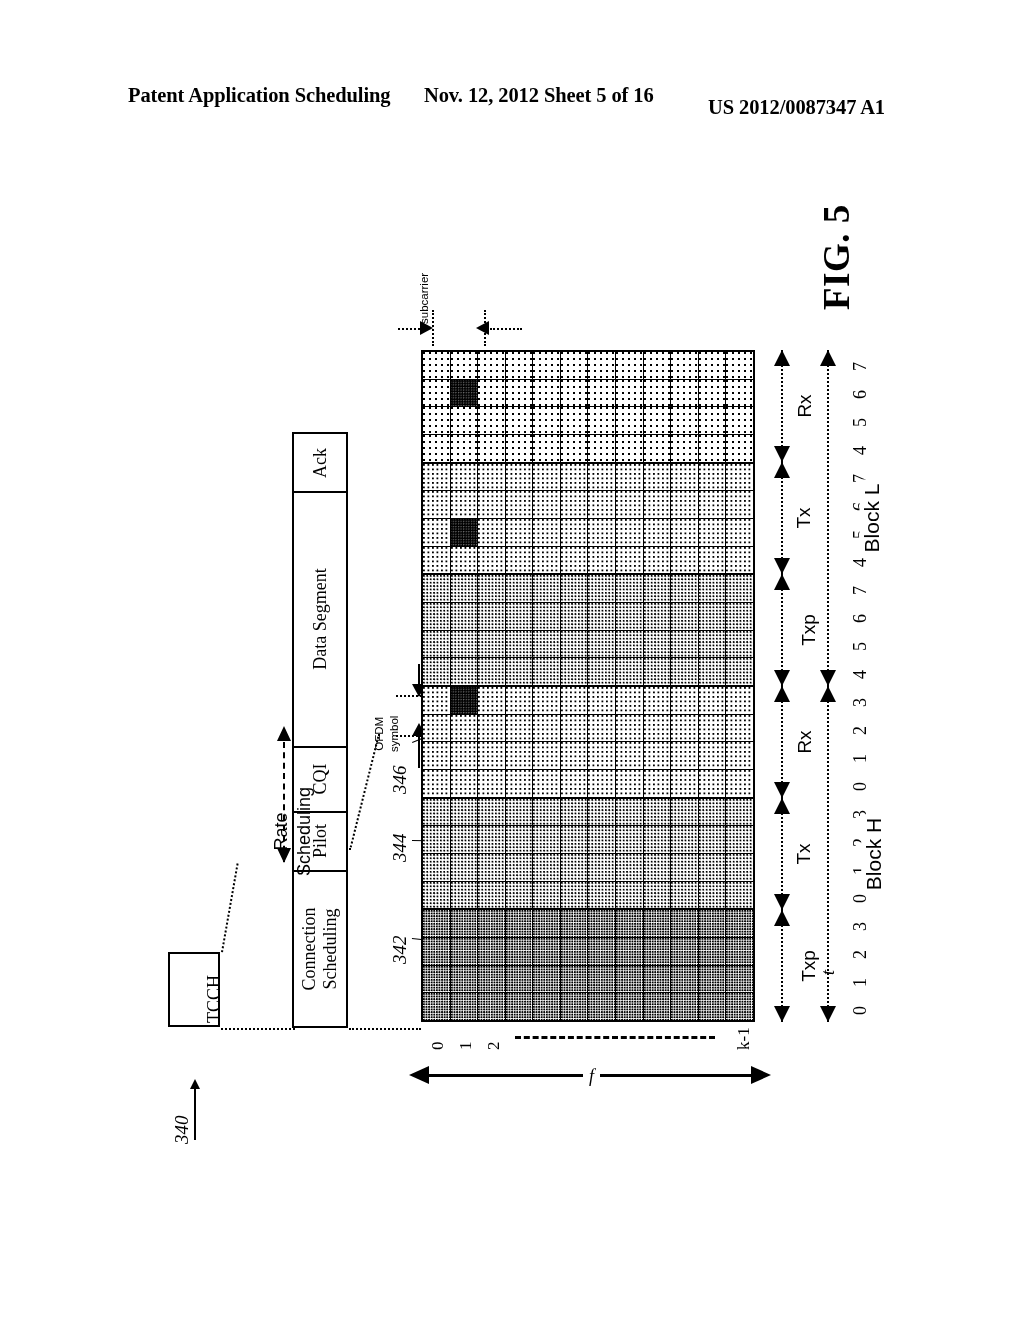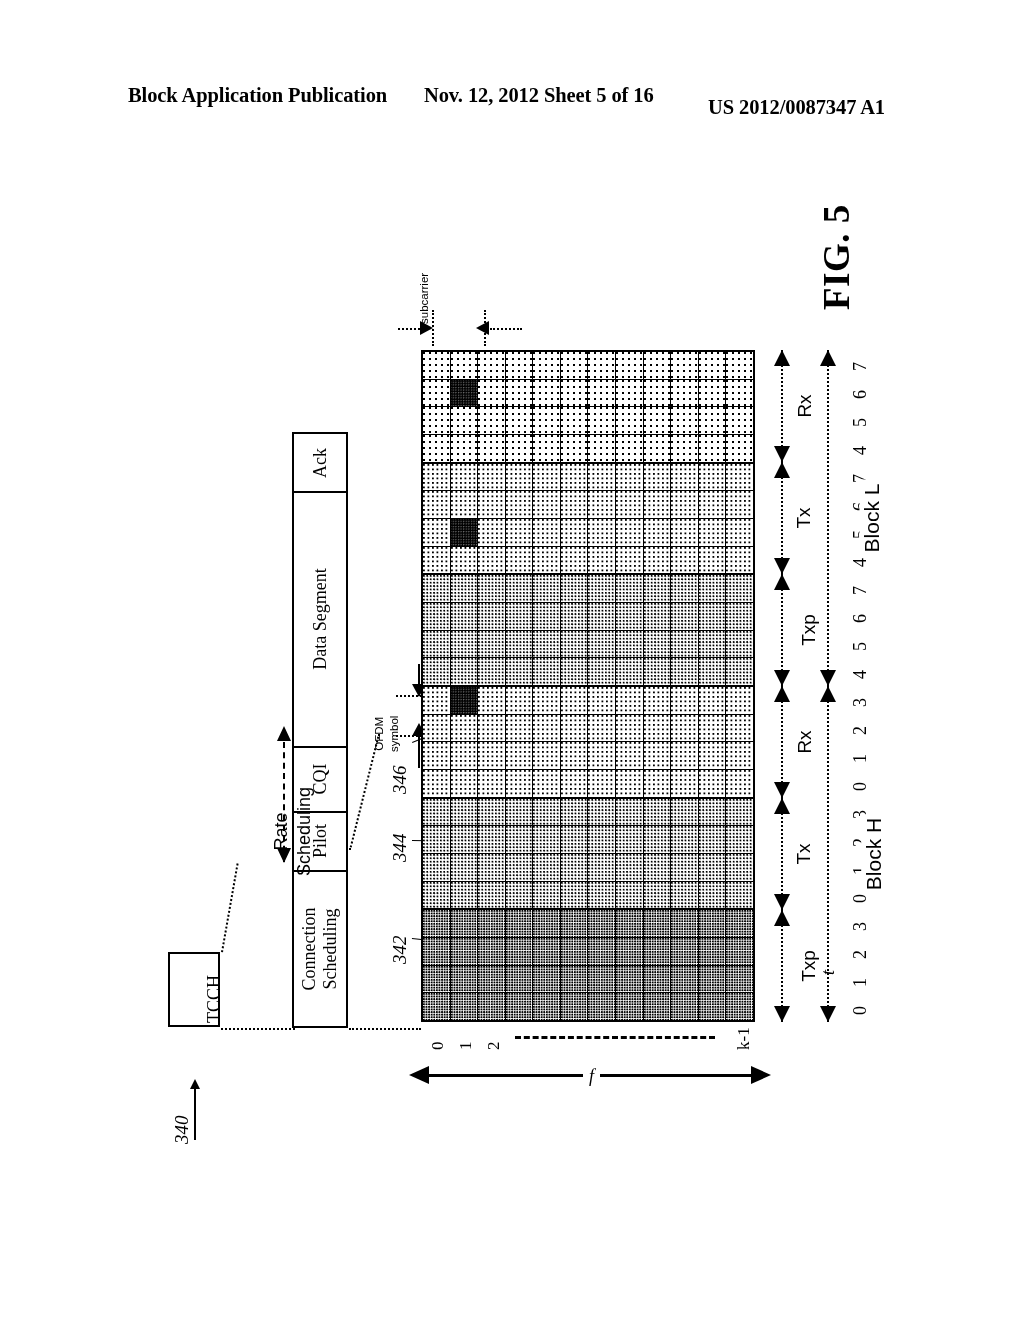--- a/index.html
+++ b/index.html
@@ -497,21 +497,21 @@
     font-style: italic;
     font-size: 18px;
     transform: rotate(-90deg);
     transform-origin: 0 0;
   }
 </style>
 </head>
 <body>
 
 <div id="page-header">
-  <span class="hdr-pub">Block Application Publication</span>
+  <span class="hdr-pub">Patent Application Scheduling</span>
   <span class="hdr-date">Nov. 12, 2012  Sheet 5 of 16</span>
   <span class="hdr-num">US 2012/0087347 A1</span>
 </div>
 
 <div class="rot rot-ccw" id="fig-label">FIG. 5</div>
 
 <div id="tcch-box">
   <span class="rot rot-ccw lbl">TCCH</span>
 </div>
 

